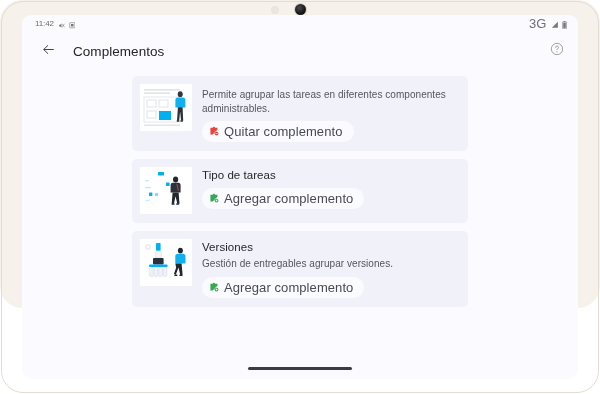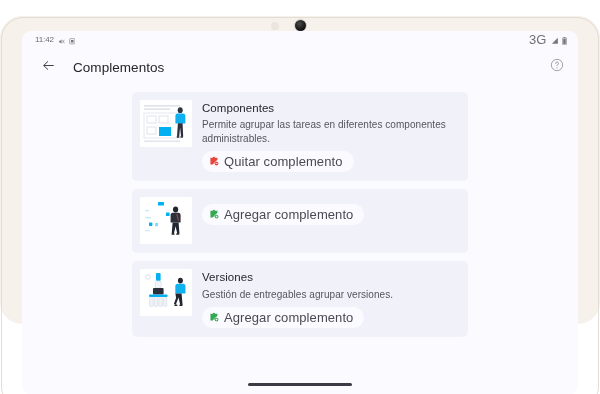--- a/index.html
+++ b/index.html
@@ -8,21 +8,21 @@
     width: 600px;
     height: 394px;
     overflow: hidden;
     background: #ffffff;
     font-family: "Liberation Sans", sans-serif;
   }
 
   
   #device-frame {
     position: absolute;
-    left: 0; top: 16px;
+    left: 0; top: 0;
     width: 600px; height: 308px;
     background: #f6f1ea;
     border-radius: 22px;
     padding: 14px 22px 14px 22px;
   }
   #frame-outline {
     position: absolute;
     left: 1px; top: 1px;
     width: 598px; height: 392px;
     border: 1px solid #e4ddd3;
@@ -280,21 +280,20 @@
               <rect x="19" y="27" width="12" height="9" fill="#00b0f0"></rect>
               <rect x="4" y="40.5" width="36" height="1.4" fill="#dfe3ea"></rect>
               <ellipse cx="40.2" cy="10.2" rx="2.5" ry="2.9" fill="#2f3541"></ellipse>
               <path d="M37.6 13.5h5.4c1.5 0 2.4 1.1 2.4 2.6v7.4h-10v-7.4c0-1.5 0.8-2.6 2.2-2.6z" fill="#11b1ef"></path>
               <path d="M37.9 23.2h4.7l0.6 13.5h-2.1l-1-9.3-1 9.3h-2.1z" fill="#2c313c"></path>
               <rect x="36.6" y="36.2" width="2.8" height="1.5" rx="0.6" fill="#2c313c"></rect>
               <rect x="40.3" y="36.2" width="2.8" height="1.5" rx="0.6" fill="#2c313c"></rect>
             </svg>
           </div>
           <div class="addon-body">
-            <div class="addon-title">Componentes</div>
             <div class="addon-desc">Permite agrupar las tareas en diferentes componentes administrables.</div>
             <button class="addon-action">
               <span class="addon-action-icon">
                 <svg width="10" height="10" viewBox="0 0 14 14">
                   <path d="M2 2.4h3.4a1.5 1.5 0 0 1 3 0H11.8v3.3a1.5 1.5 0 0 0 0 3v3.3H8.4a1.5 1.5 0 0 0-3 0H2z" fill="#e8453c"></path>
                   <circle cx="10.6" cy="10.6" r="3.1" fill="#ffffff"></circle>
                   <circle cx="10.6" cy="10.6" r="2.6" fill="#e8453c"></circle>
                   <rect x="9.1" y="10.1" width="3" height="1" rx="0.5" fill="#ffffff"></rect>
                 </svg>
               </span>
@@ -316,20 +315,21 @@
               <rect x="5" y="33" width="5" height="1.2" rx="0.5" fill="#cfeefc"></rect>
               <ellipse cx="35.6" cy="12.4" rx="2.6" ry="3" fill="#22262f"></ellipse>
               <path d="M32.8 15.8h5.6c1.4 0 2.2 1.1 2.2 2.5v7.2h-10v-7.2c0-1.4 0.8-2.5 2.2-2.5z" fill="#2d313b"></path>
               <path d="M37 17.6l1.3 5.6" stroke="#e0504c" stroke-width="0.8" stroke-linecap="round"></path>
               <path d="M32.6 25.5h6l0.9 11.2h-2.2l-1.7-7.4-1.7 7.4h-2.2z" fill="#22262f"></path>
               <rect x="31.6" y="36.2" width="3" height="1.6" rx="0.6" fill="#22262f"></rect>
               <rect x="36.2" y="36.2" width="3" height="1.6" rx="0.6" fill="#22262f"></rect>
             </svg>
           </div>
           <div class="addon-body">
+            <div class="addon-title">Tipo de tareas</div>
             <button class="addon-action">
               <span class="addon-action-icon">
                 <svg width="10" height="10" viewBox="0 0 14 14">
                   <path d="M2 2.4h3.4a1.5 1.5 0 0 1 3 0H11.8v3.3a1.5 1.5 0 0 0 0 3v3.3H8.4a1.5 1.5 0 0 0-3 0H2z" fill="#34a853"></path>
                   <circle cx="10.6" cy="10.6" r="3.1" fill="#ffffff"></circle>
                   <circle cx="10.6" cy="10.6" r="2.6" fill="#34a853"></circle>
                   <rect x="9.1" y="10.1" width="3" height="1" rx="0.5" fill="#ffffff"></rect>
                   <rect x="10.1" y="9.1" width="1" height="3" rx="0.5" fill="#ffffff"></rect>
                 </svg>
               </span>

